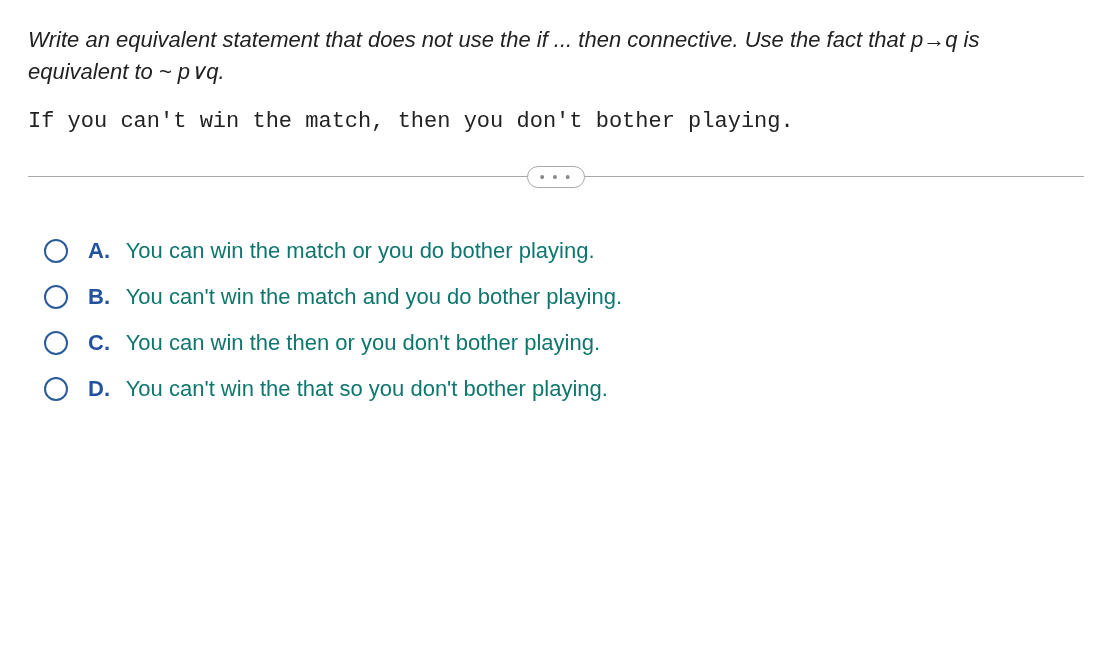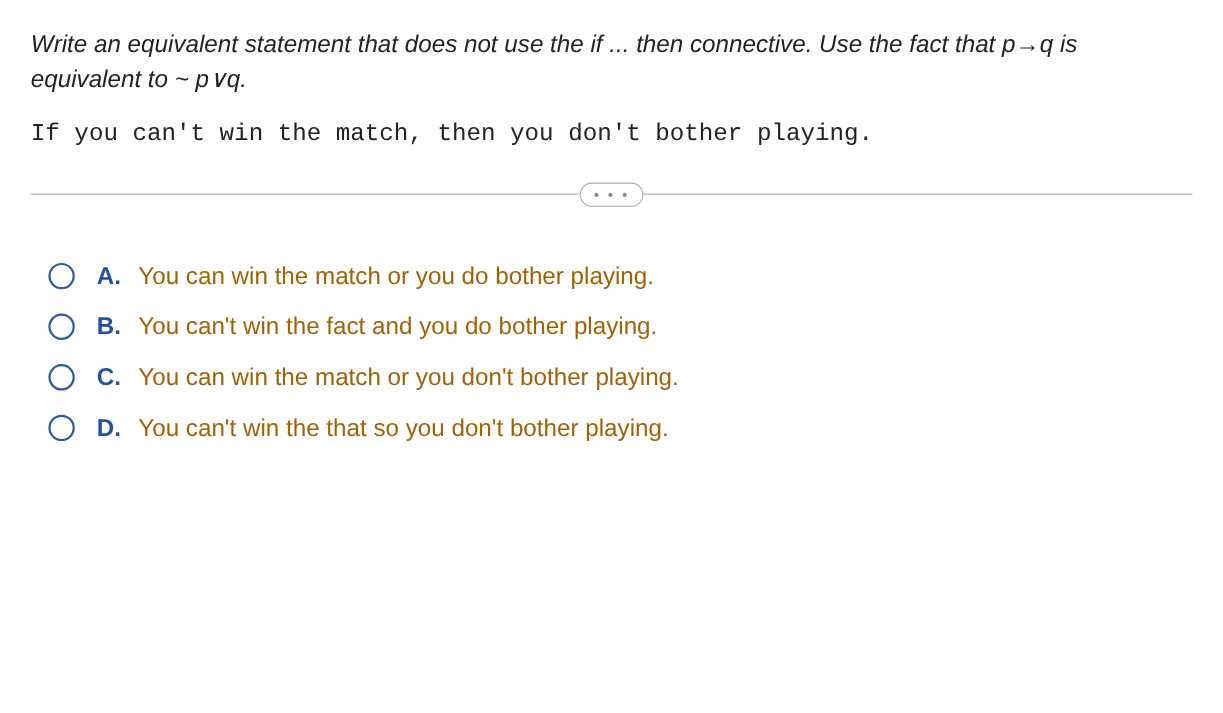--- a/index.html
+++ b/index.html
@@ -64,21 +64,21 @@
       cursor: pointer;
       background: #fff;
     }
     .option-label {
       font-weight: bold;
       color: #2353a0;
       margin-right: 10px;
       min-width: 22px;
     }
     .option-text {
-      color: #a16207;
+      color: #0f766e;
     }
   </style>
 </head>
 <body>
 
 <div class="question-prompt">Write an equivalent statement that does not use the if ... then connective. Use the fact that p→q is equivalent to  ~ p∨q.</div>
 <div class="question-statement">If you can't win the match, then you don't bother playing.</div>
 
 <div class="divider-wrap">
   <div class="divider-line"></div>
@@ -93,29 +93,29 @@
     <div>
       <span class="option-label">A.</span>
       <span class="option-text">You can win the match or you do bother playing.</span>
     </div>
   </div>
 
   <div class="option-row">
     <div class="radio"></div>
     <div>
       <span class="option-label">B.</span>
-      <span class="option-text">You can't win the fact and you do bother playing.</span>
+      <span class="option-text">You can't win the match and you do bother playing.</span>
     </div>
   </div>
 
   <div class="option-row">
     <div class="radio"></div>
     <div>
       <span class="option-label">C.</span>
-      <span class="option-text">You can win the match or you don't bother playing.</span>
+      <span class="option-text">You can win the then or you don't bother playing.</span>
     </div>
   </div>
 
   <div class="option-row">
     <div class="radio"></div>
     <div>
       <span class="option-label">D.</span>
       <span class="option-text">You can't win the that so you don't bother playing.</span>
     </div>
   </div>

